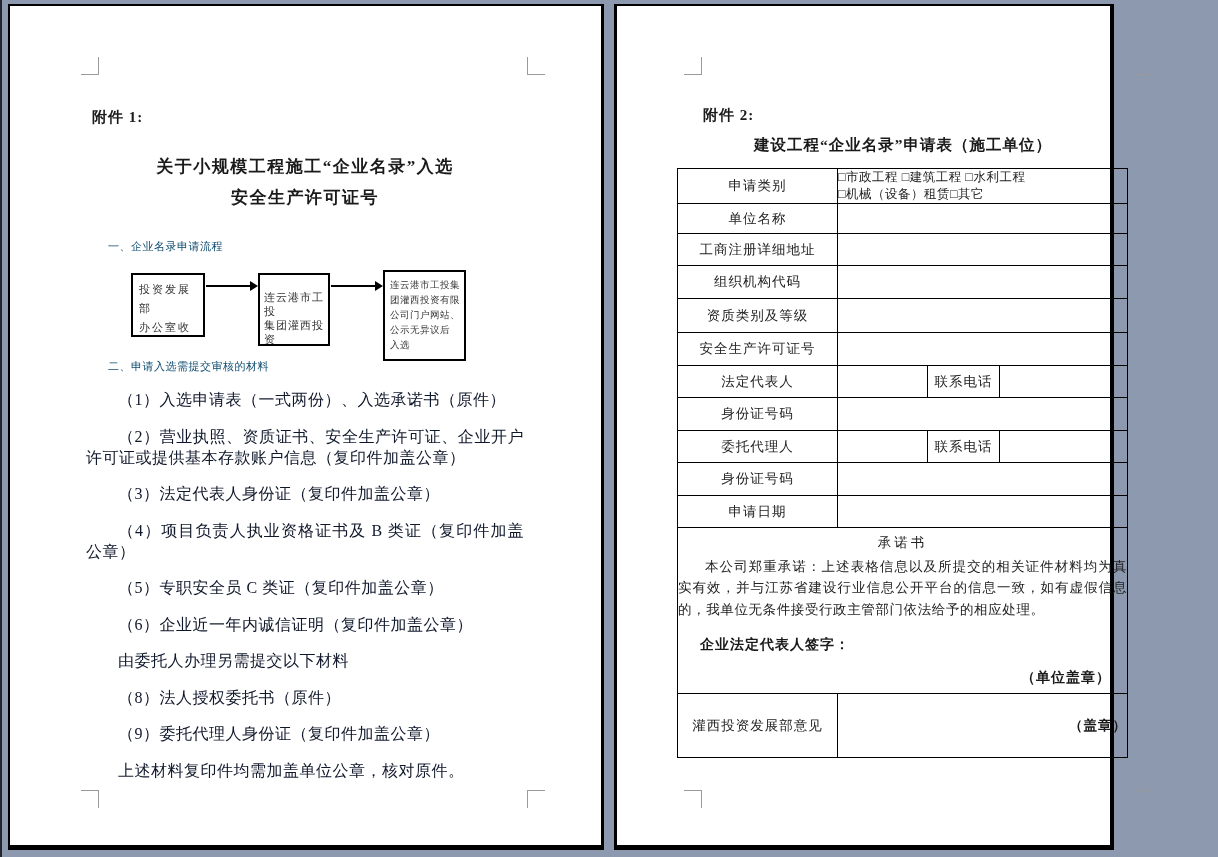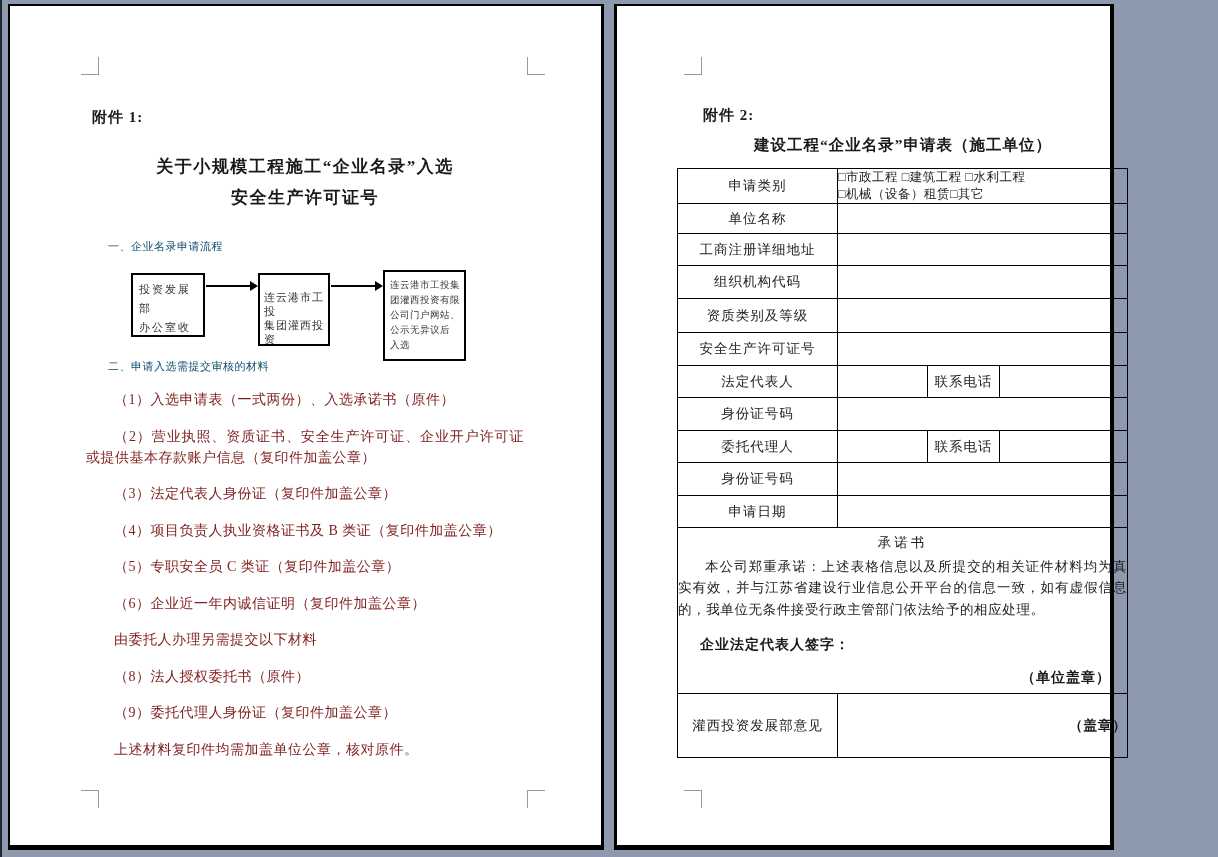--- a/index.html
+++ b/index.html
@@ -45,22 +45,22 @@
   .arrow{position:absolute;top:12px;height:2px;background:#000;}
   .arrow::after{
     content:"";position:absolute;right:-7px;top:-4px;
     border-left:8px solid #000;border-top:5px solid transparent;border-bottom:5px solid transparent;
   }
   .arrow1{left:120px;width:45px;}
   .arrow2{left:245px;width:45px;}
   .sec-heading.after-flow{margin-top:8px;}
   .items{margin-top:15px;}
   .items p{
-    margin:0 0 15.5px 0;font-size:14px;line-height:21px;letter-spacing:0.5px;
-    text-indent:2em;color:#7f1d1d;text-align:justify;
+    margin:0 0 15.5px 0;font-size:16px;line-height:21px;letter-spacing:0.5px;
+    text-indent:2em;color:#0f172a;text-align:justify;
   }
 
   
   .p2-content{position:absolute;left:0;top:0;width:100%;}
   .att-label2{margin:100px 0 0 86px;font-size:15px;font-weight:bold;letter-spacing:1px;}
   .form-title{margin:10px 0 0 60px;width:452px;text-align:center;font-size:15.5px;font-weight:bold;letter-spacing:1px;}
   table.form{
     margin:12px 0 0 60px;border-collapse:collapse;table-layout:fixed;width:450px;
   }
   table.form td{border:1px solid #000;padding:0;vertical-align:middle;box-sizing:border-box;}

